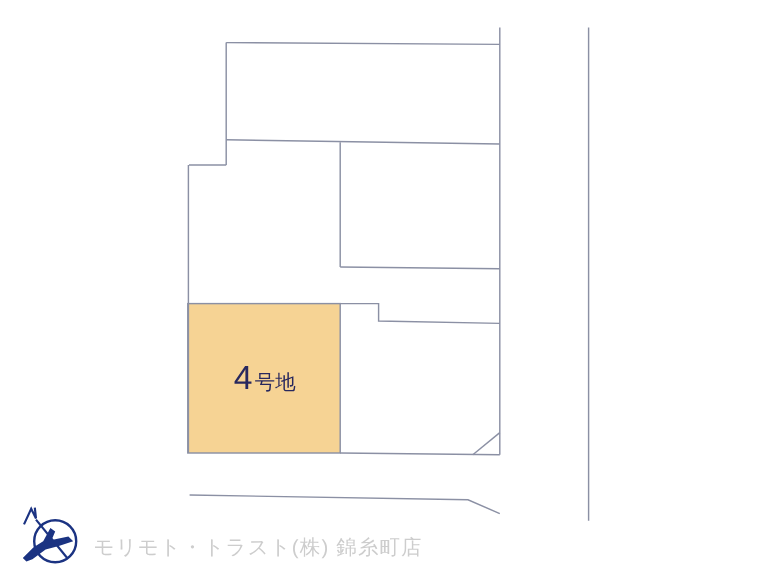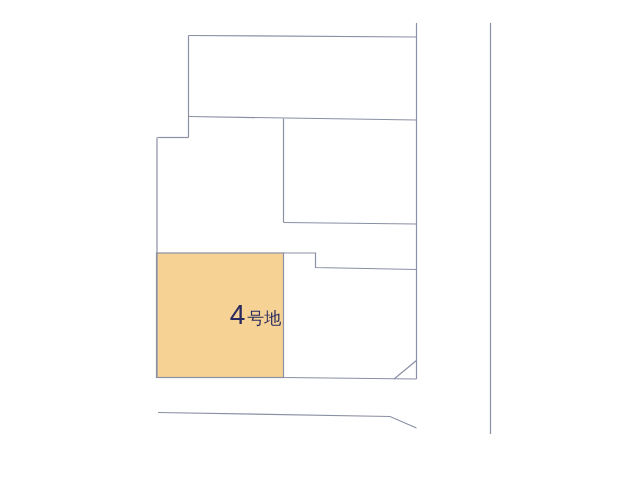--- a/index.html
+++ b/index.html
@@ -33,21 +33,20 @@
   }
   .plot-label {
     position: absolute;
     left: 157px;
     top: 298px;
     width: 127px;
     text-align: center;
     color: #28285e;
     white-space: nowrap;
     pointer-events: none;
-    padding-left: 35px;
   }
   .plot-num {
     font-size: 28px;
     line-height: 34px;
     font-weight: 500;
     vertical-align: baseline;
   }
   .plot-suffix {
     font-size: 17px;
     font-weight: 500;
@@ -104,14 +103,23 @@
     <line x1="283.5" y1="377.5" x2="416.5" y2="379"></line>
     <line x1="394" y1="379" x2="416.5" y2="360.5"></line>
 
     <polyline points="158,412.5 390,416.5 416.5,428"></polyline>
   </svg>
 
   <div class="plot-label">
     <span class="plot-num">4</span><span class="plot-suffix">号地</span>
   </div>
 
+  <div class="footer">
+    <svg class="footer-logo" viewBox="0 0 58 58">
+      <circle cx="30" cy="31" r="17.5" fill="none" stroke="#1b3382" stroke-width="2"></circle>
+      <line x1="40" y1="45" x2="14" y2="13" stroke="#1b3382" stroke-width="1.8"></line>
+      <polyline points="4,17 10,4 14,12 13,3" fill="none" stroke="#1b3382" stroke-width="1.8"></polyline>
+      <polygon fill="#1b3382" points="3,45 12,36 20,31 26,20 30,23 27,30 41,27 45,31 33,35 22,38 11,46 6,48"></polygon>
+    </svg>
+    <span class="company-name">モリモト・トラスト(株) 錦糸町店</span>
+  </div>
 
 </div>
 
 </body></html>

